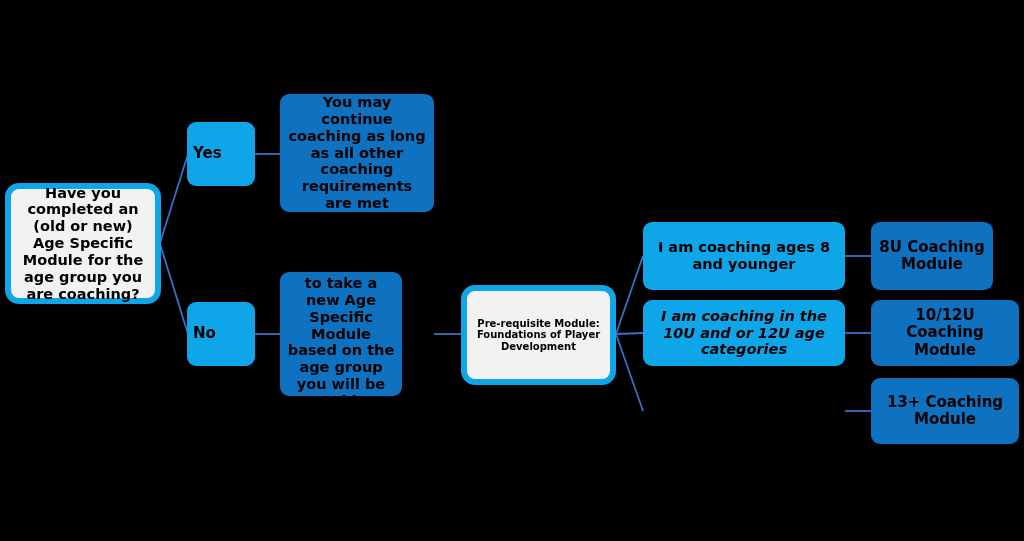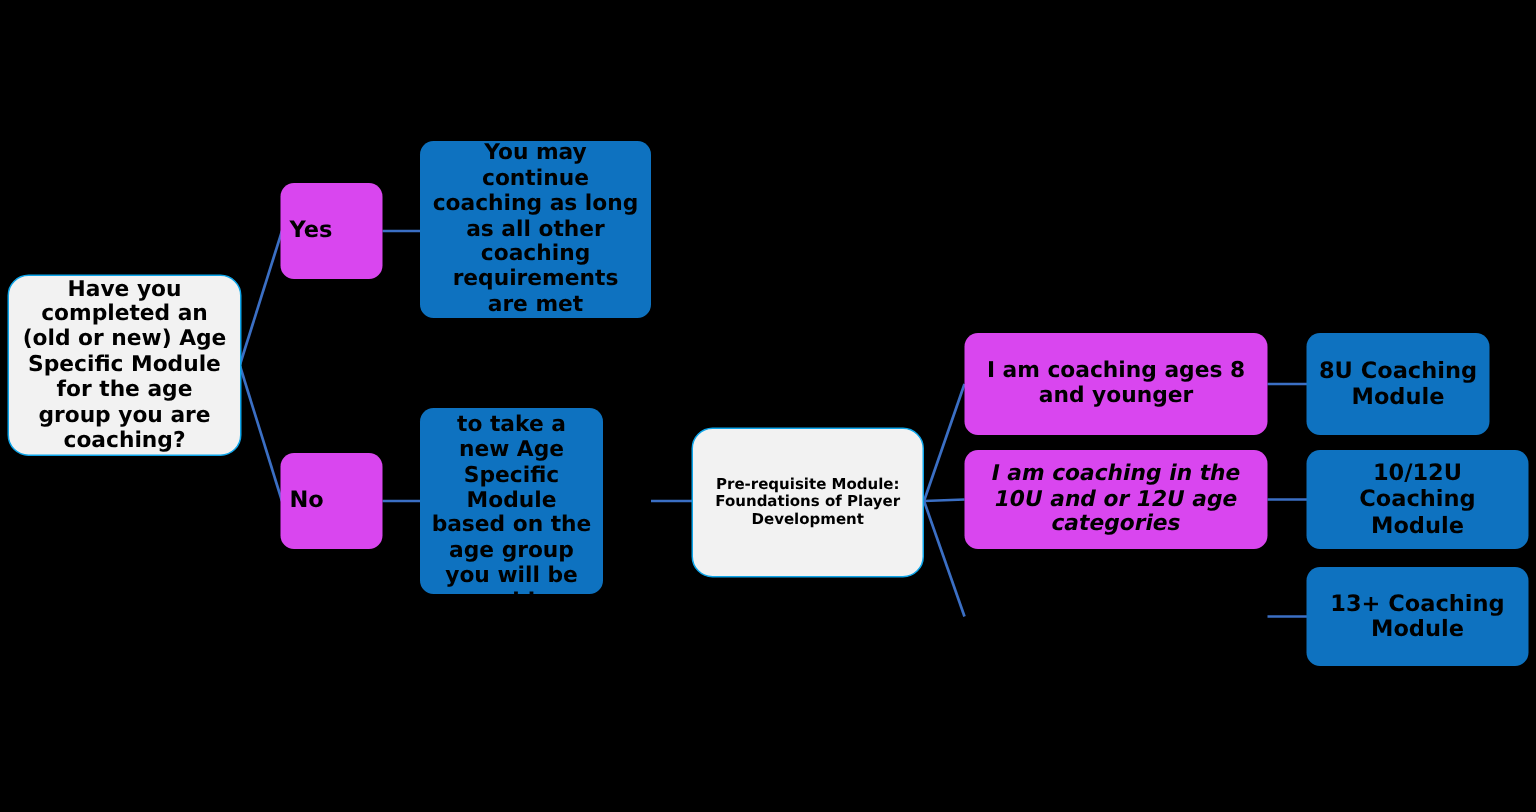--- a/index.html
+++ b/index.html
@@ -31,25 +31,25 @@
     text-align: center;
     font-weight: bold;
     line-height: 1.16;
     color: #000000;
     border-radius: 10px;
     padding: 2px 6px;
     z-index: 2;
   }
   .node-white {
     background: #F2F2F2;
-    border: 1px solid #0ea5e9;
+    border: 6px solid #0ea5e9;
     border-radius: 14px;
   }
   .node-red {
-    background: #d946ef;
+    background: #0ea5e9;
     border-radius: 9px;
   }
   .node-blue {
     background: #0E72C0;
     border-radius: 9px;
   }
   .n-question { left: 5px;   top: 183px; width: 156px; height: 121px; font-size: 14.5px; }
   .n-yes      { left: 187px; top: 122px; width: 68px;  height: 64px;  font-size: 15px; }
   .n-no       { left: 187px; top: 302px; width: 68px;  height: 64px;  font-size: 15px; }
   .n-yes-out  { left: 280px; top: 94px;  width: 154px; height: 118px; font-size: 14.5px; }

